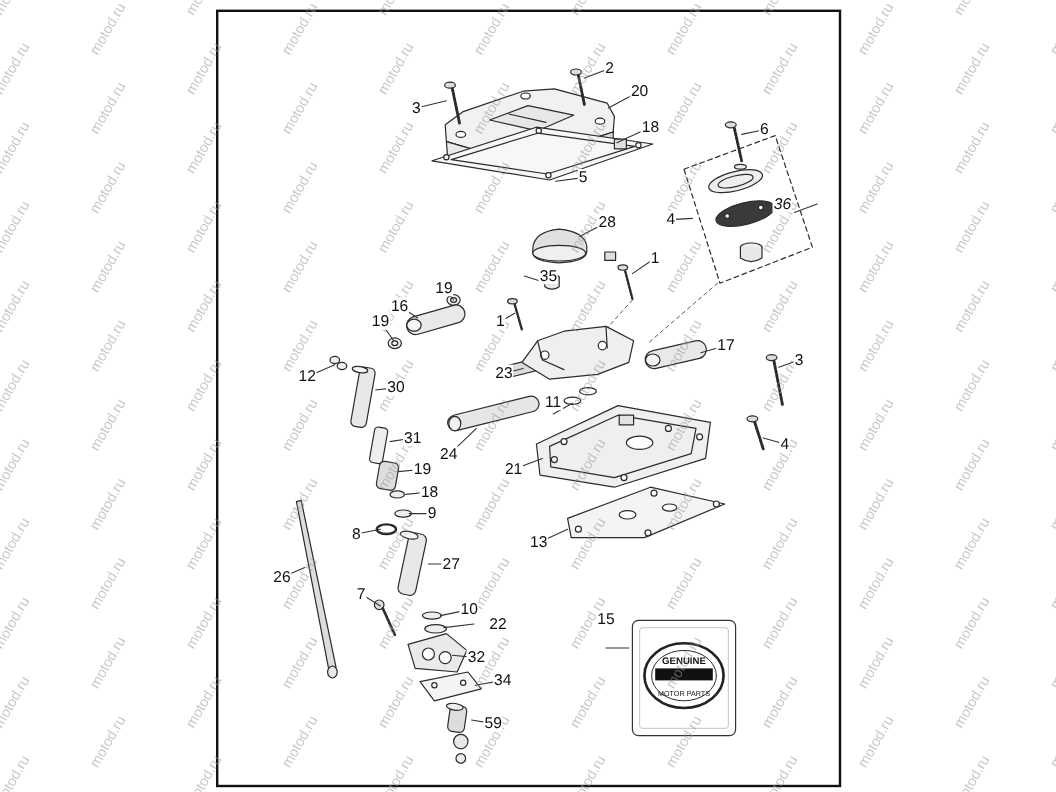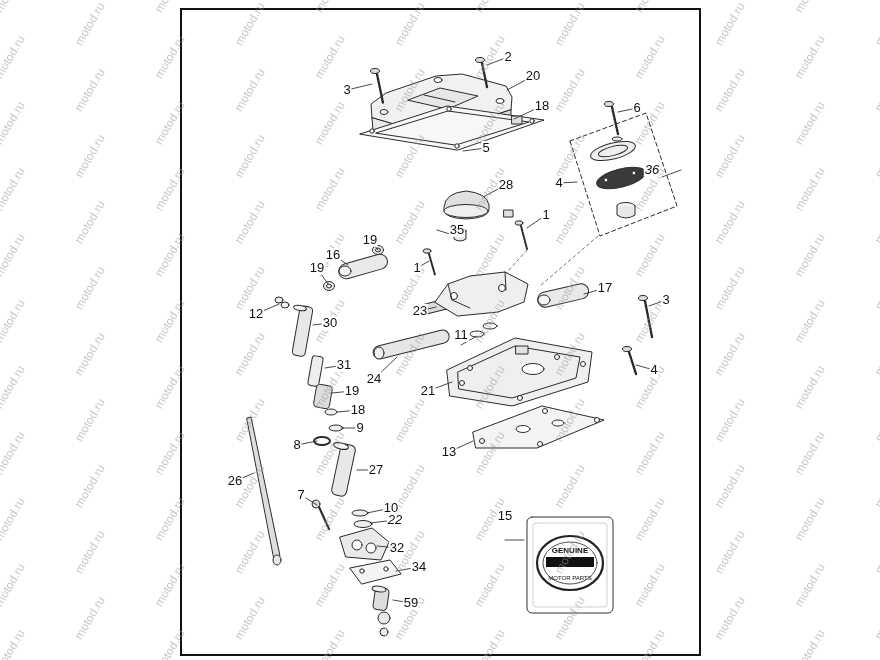--- a/index.html
+++ b/index.html
@@ -442,19 +442,19 @@
       <span class="co" style="left: 352px; top: 391px;">19</span>
       <span class="co" style="left: 428px; top: 391px;">21</span>
       <span class="co" style="left: 358px; top: 410px;">18</span>
       <span class="co" style="left: 360px; top: 428px;">9</span>
       <span class="co" style="left: 297px; top: 445px;">8</span>
       <span class="co" style="left: 449px; top: 452px;">13</span>
       <span class="co" style="left: 376px; top: 470px;">27</span>
       <span class="co" style="left: 235px; top: 481px;">26</span>
       <span class="co" style="left: 301px; top: 495px;">7</span>
       <span class="co" style="left: 391px; top: 508px;">10</span>
-      <span class="co" style="left: 395px; top: 520px; font-style: italic;">22</span>
+      <span class="co" style="left: 415px; top: 520px;">22</span>
       <span class="co" style="left: 397px; top: 548px;">32</span>
       <span class="co" style="left: 419px; top: 567px;">34</span>
       <span class="co" style="left: 411px; top: 603px;">59</span>
       <span class="co" style="left: 505px; top: 516px;">15</span>
     </div>
 </div>
 
 </body></html>

